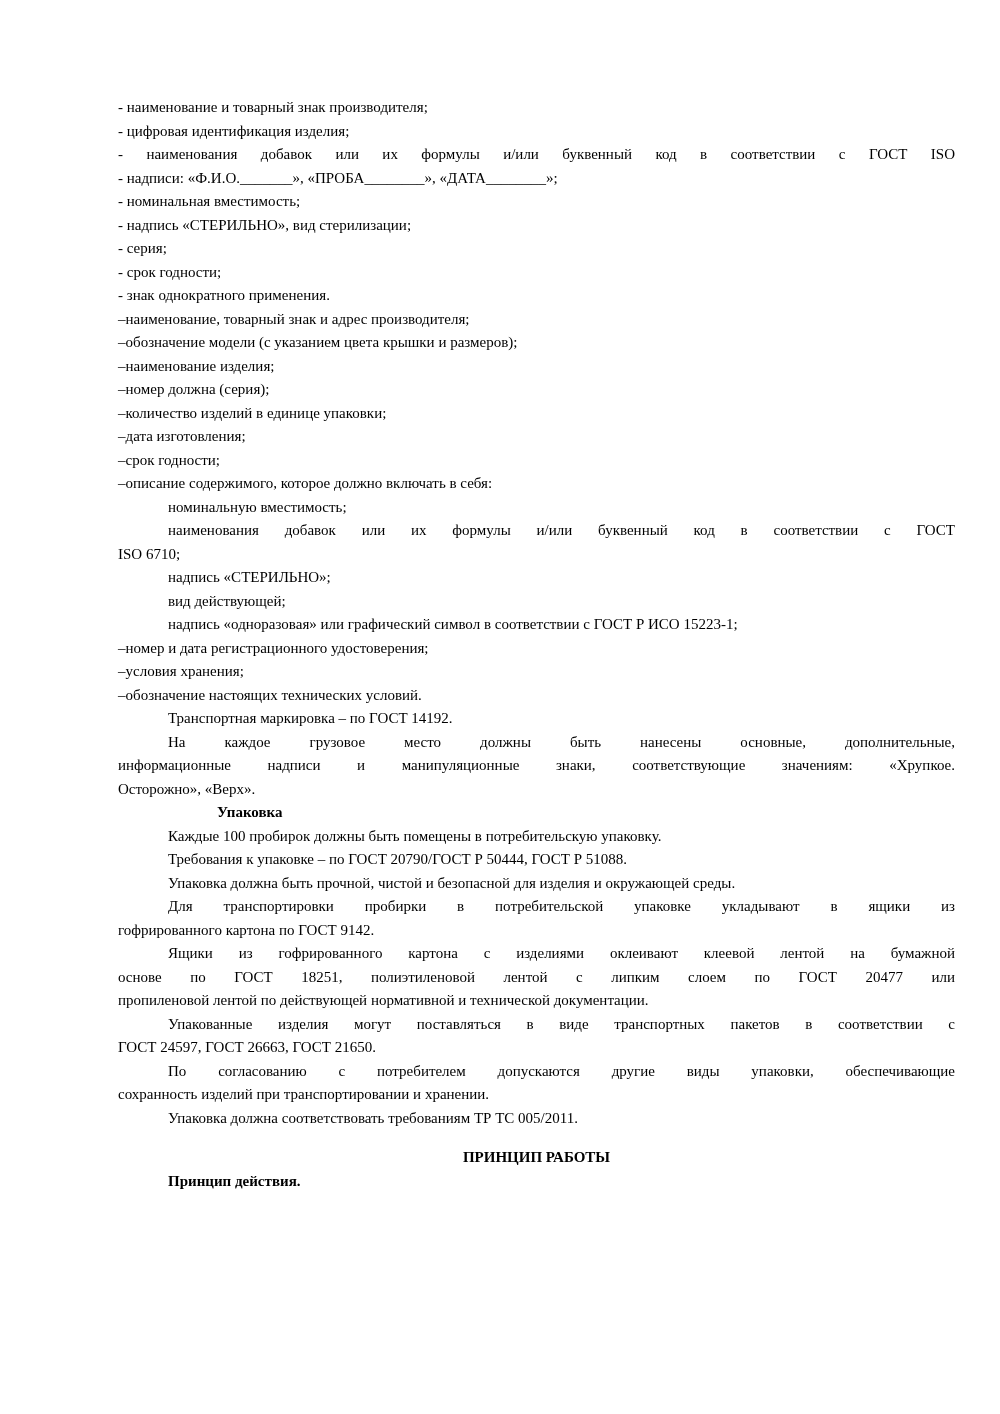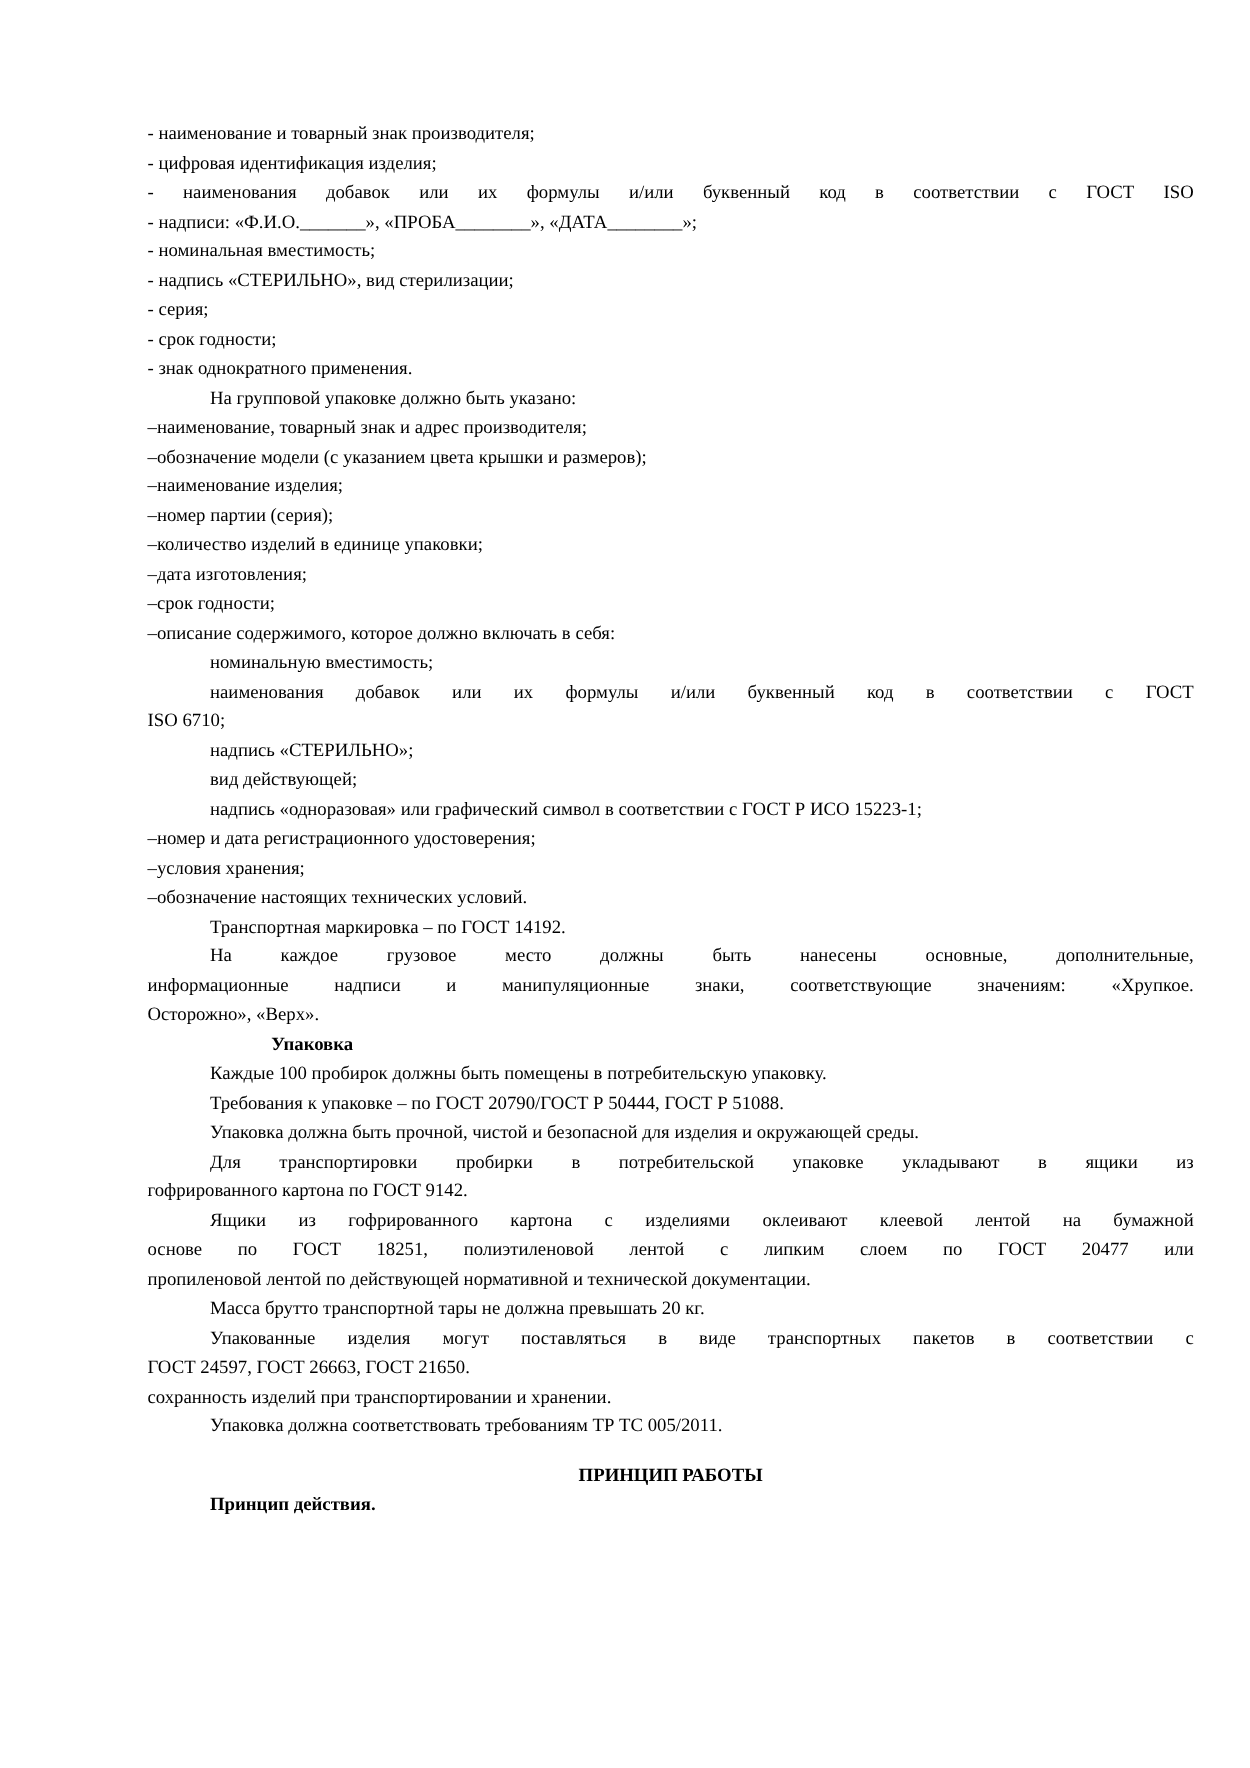--- a/index.html
+++ b/index.html
@@ -89,34 +89,31 @@
       </div>
       <div class="para list">
         <div class="tline first last">- серия;</div>
       </div>
       <div class="para list">
         <div class="tline first last">- срок годности;</div>
       </div>
       <div class="para list">
         <div class="tline first last">- знак однократного применения.</div>
       </div>
-      <div class="para indent">
-        <div class="tline first last">На групповой упаковке должно быть указано:</div>
-      </div>
       <div class="para list">
         <div class="tline first last">–наименование, товарный знак и адрес производителя;</div>
       </div>
       <div class="para list">
         <div class="tline first last">–обозначение модели (с указанием цвета крышки и размеров);</div>
       </div>
       <div class="para list">
         <div class="tline first last">–наименование изделия;</div>
       </div>
       <div class="para list">
-        <div class="tline first last">–номер партии (серия);</div>
+        <div class="tline first last">–номер должна (серия);</div>
       </div>
       <div class="para list">
         <div class="tline first last">–количество изделий в единице упаковки;</div>
       </div>
       <div class="para list">
         <div class="tline first last">–дата изготовления;</div>
       </div>
       <div class="para list">
         <div class="tline first last">–срок годности;</div>
       </div>
@@ -171,27 +168,25 @@
       <div class="para indent">
         <div class="tline first just">Для транспортировки пробирки в потребительской упаковке укладывают в ящики из</div>
         <div class="tline last">гофрированного картона по ГОСТ 9142.</div>
       </div>
       <div class="para indent">
         <div class="tline first just">Ящики из гофрированного картона с изделиями оклеивают клеевой лентой на бумажной</div>
         <div class="tline just">основе по ГОСТ 18251, полиэтиленовой лентой с липким слоем по ГОСТ 20477 или</div>
         <div class="tline last">пропиленовой лентой по действующей нормативной и технической документации.</div>
       </div>
       <div class="para indent">
-        <div class="tline first last">Масса брутто транспортной тары не должна превышать 20 кг.</div>
-      </div>
-      <div class="para indent">
         <div class="tline first just">Упакованные изделия могут поставляться в виде транспортных пакетов в соответствии с</div>
         <div class="tline last">ГОСТ 24597, ГОСТ 26663, ГОСТ 21650.</div>
       </div>
       <div class="para indent">
+        <div class="tline first just">По согласованию с потребителем допускаются другие виды упаковки, обеспечивающие</div>
         <div class="tline last">сохранность изделий при транспортировании и хранении.</div>
       </div>
       <div class="para indent">
         <div class="tline first last">Упаковка должна соответствовать требованиям ТР ТС 005/2011.</div>
       </div>
       <div class="para heading-center">
         <div class="tline first last">ПРИНЦИП РАБОТЫ</div>
       </div>
       <div class="para indent-bold">
         <div class="tline first last">Принцип действия.</div>

